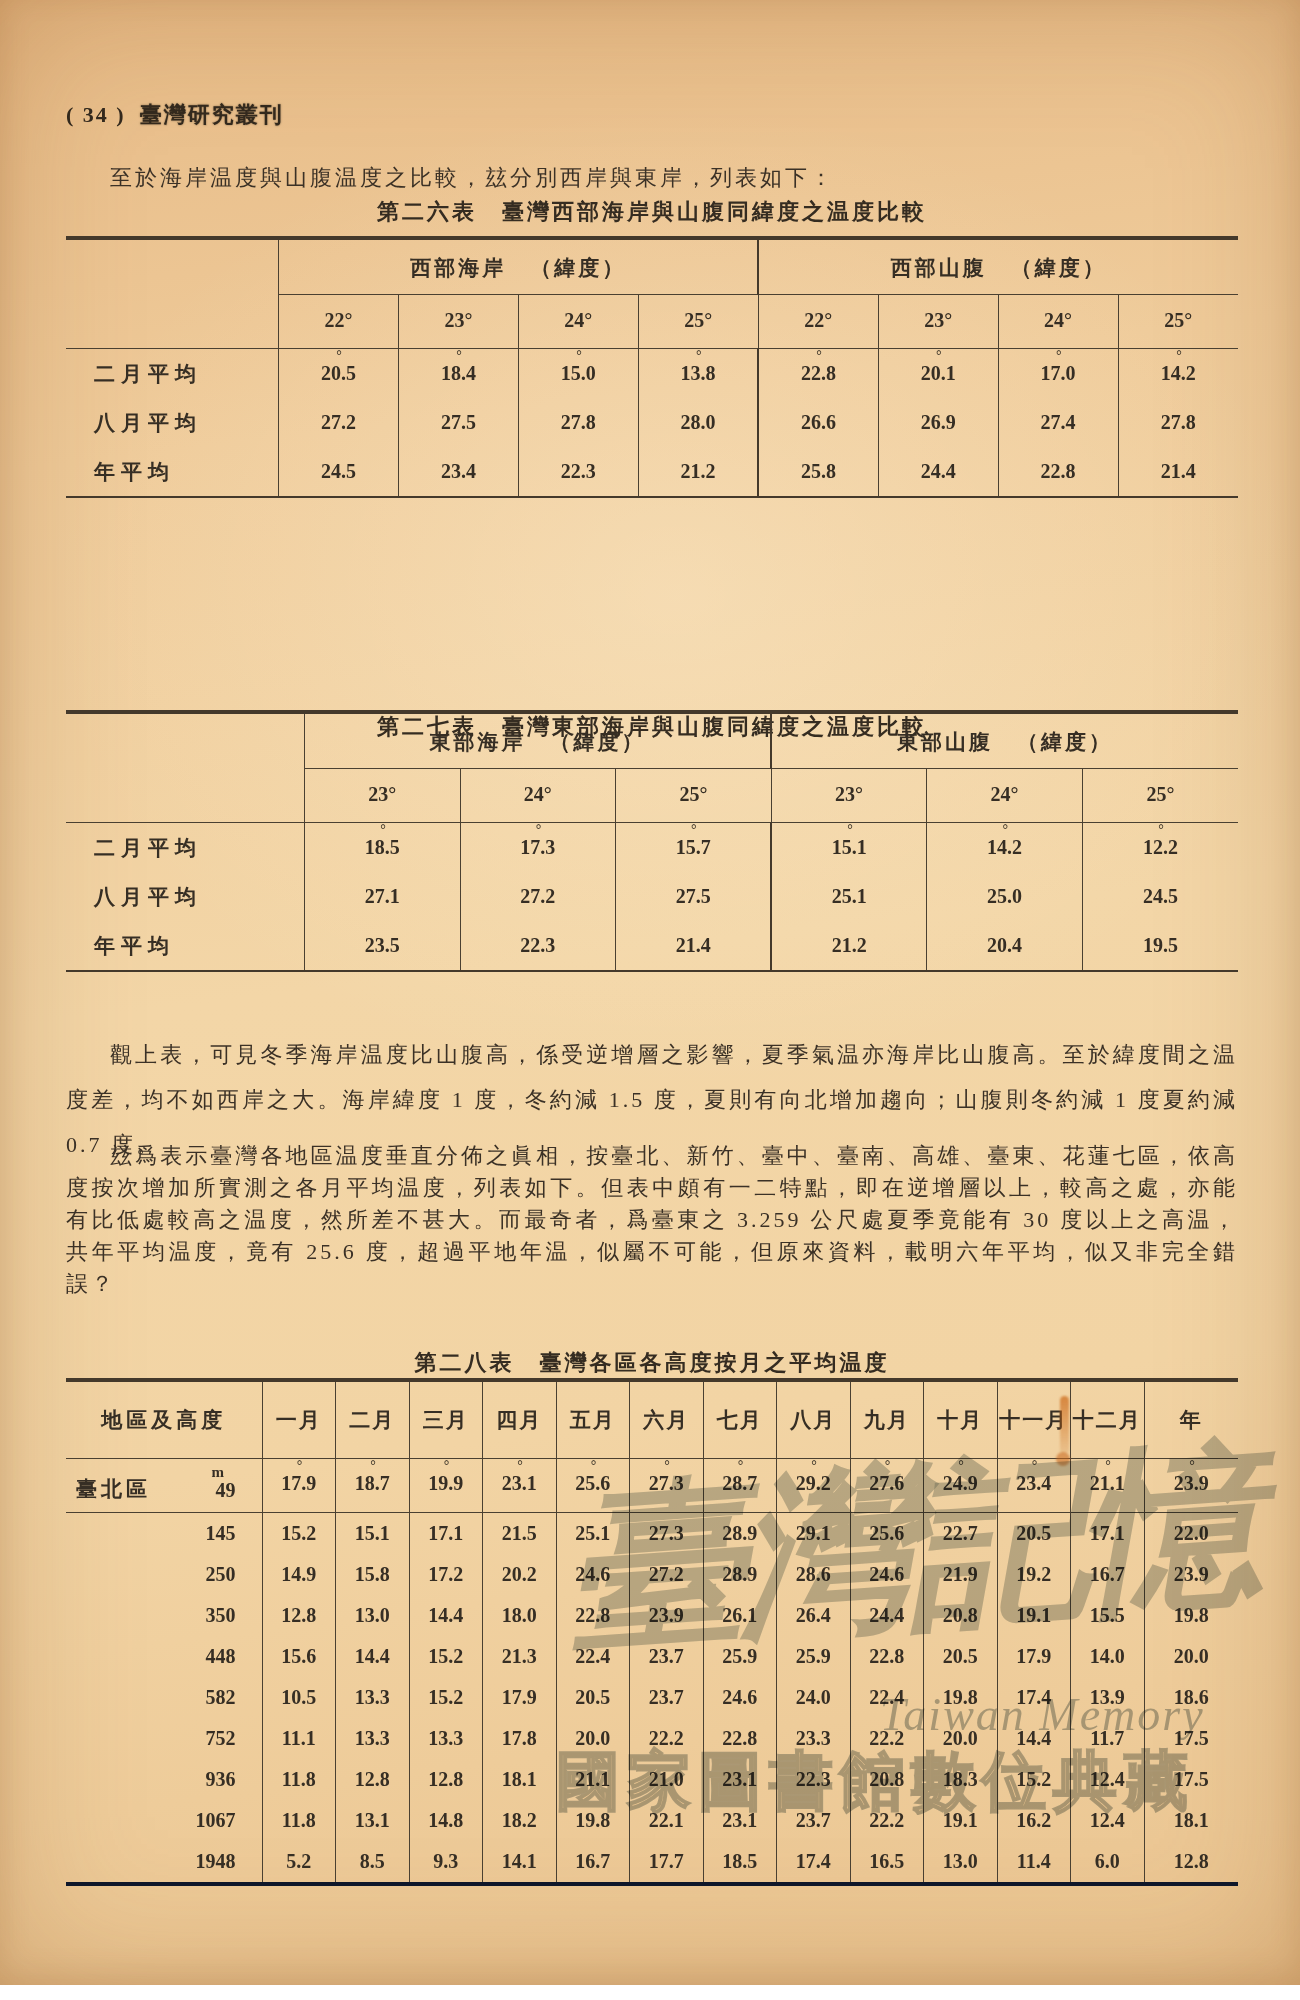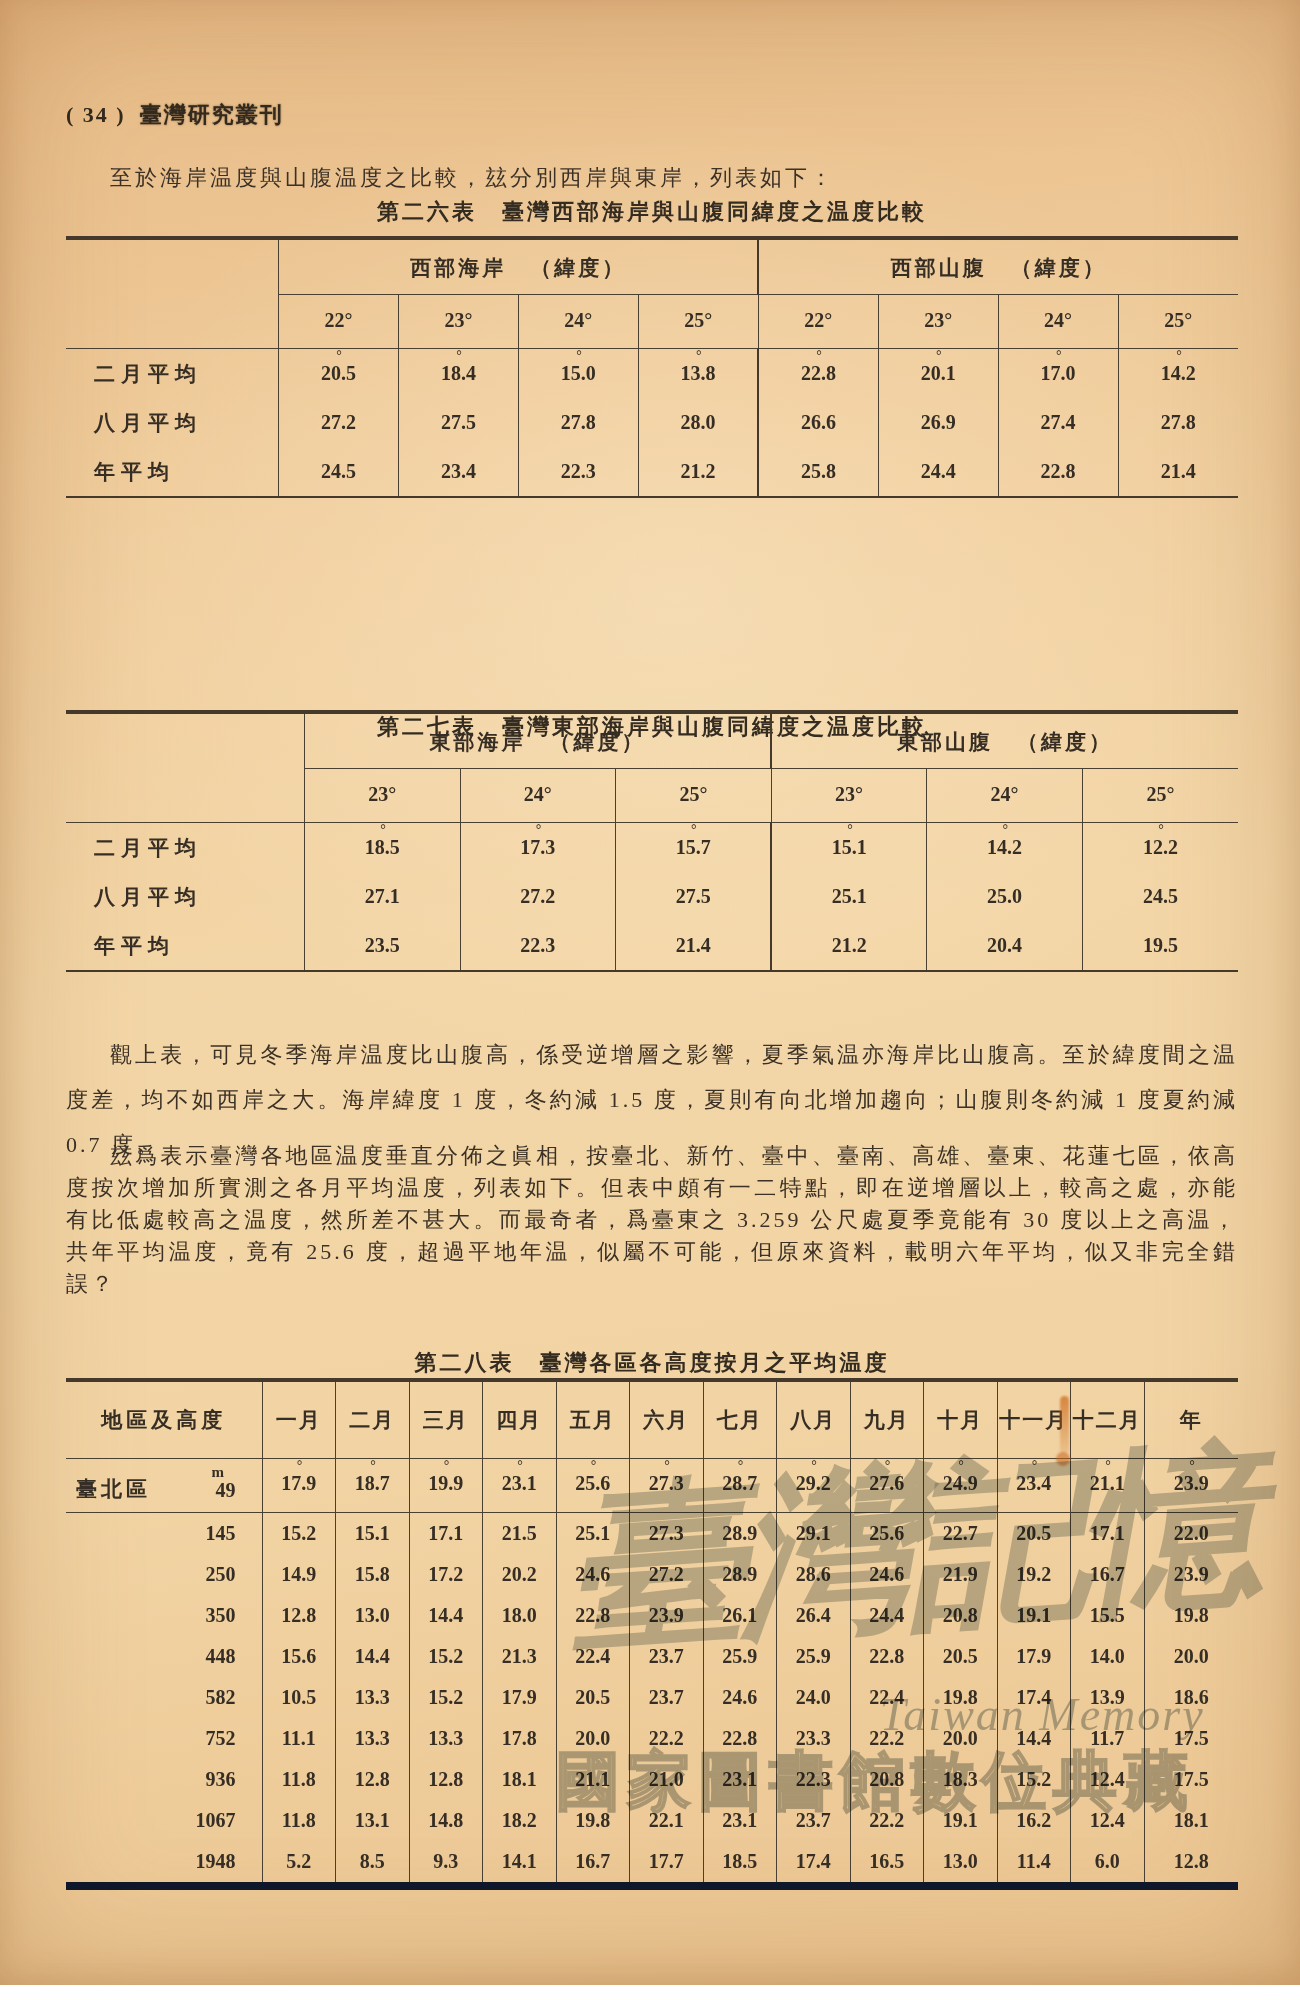--- a/index.html
+++ b/index.html
@@ -46,21 +46,21 @@
   .cmp .grp-l{border-left:2px solid #44392b;}
   .cmp .deg{font-size:20px;font-weight:600;padding:14px 0 16px 0;border-bottom:1px solid #4a4031;border-left:1px solid #4a4031;}
   .cmp .deg:first-child{border-left:none;}
   .cmp thead .lbl{border-bottom:1px solid #4a4031;}
   .cmp tbody td{font-size:20px;text-align:center;padding:13px 0;border-left:1px solid #4a4031;}
   .cmp tbody td.grp-l{border-left:2px solid #44392b;}
 
   .degmark{position:relative;display:inline-block;}
   .degmark::before{content:"\00B0";position:absolute;top:-14px;left:52%;transform:translateX(-50%);font-size:14px;color:#4a4031;}
 
-  #table28{border-top:4px solid #44392b;border-bottom:8px solid #0f172a;}
+  #table28{border-top:4px solid #44392b;border-bottom:4px solid #0f172a;}
   #table28 th,#table28 td{border-left:1px solid #4a4031;font-size:20px;}
   #table28 th:first-child,#table28 td:first-child{border-left:none;}
   #table28 thead th{font-weight:600;letter-spacing:2px;padding:24px 0;border-bottom:1px solid #4a4031;font-size:21px;}
   #table28 thead th.lbl{width:192px;letter-spacing:4px;}
   #table28 col.mcol{width:72px;}
   #table28 col.ycol{width:92px;}
   #table28 tbody td{text-align:center;padding:9px 0;font-weight:600;}
   #table28 tbody th.lbl{position:relative;text-align:right;padding:9px 26px 9px 0;font-weight:600;}
   #table28 tbody tr.ruled th,#table28 tbody tr.ruled td{border-bottom:1px solid #4a4031;padding-top:6px;padding-bottom:10px;font-family:Liberation Serif, serif;}
   #table28 .region{position:absolute;left:10px;top:50%;transform:translateY(-38%);letter-spacing:4px;font-size:21px;}

